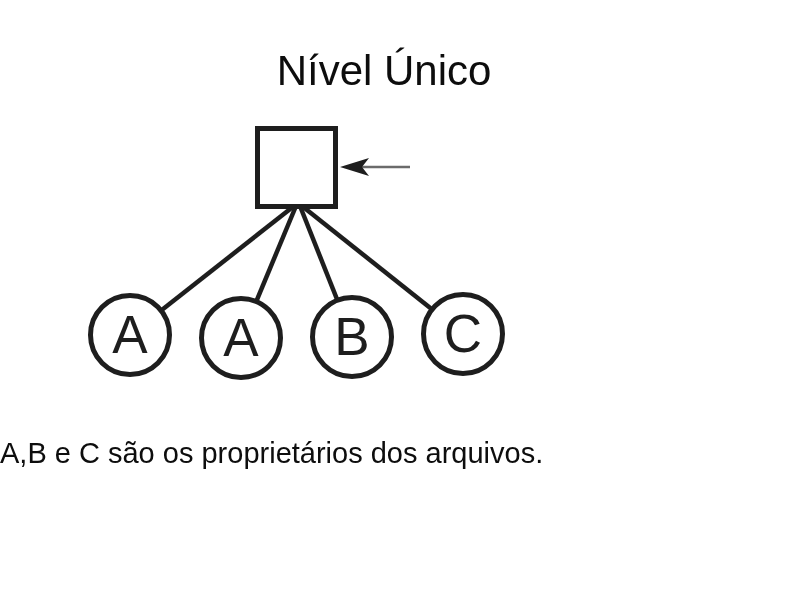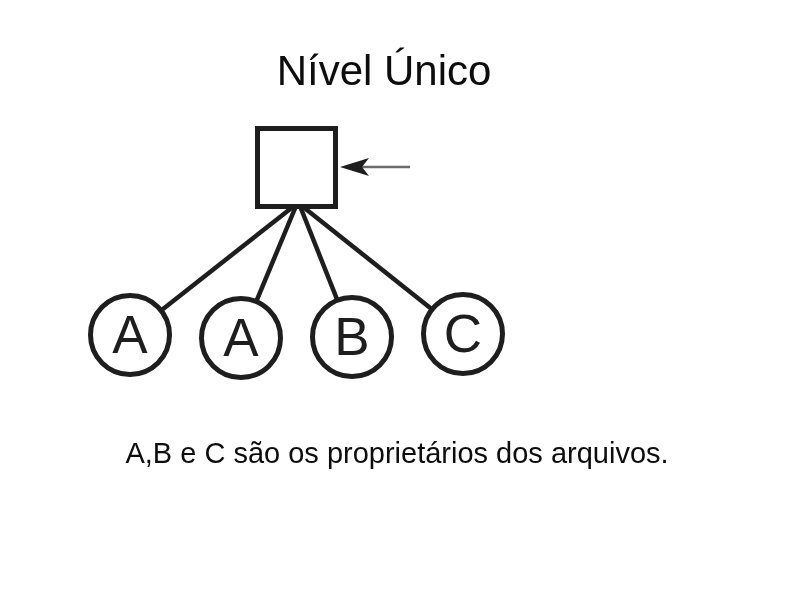--- a/index.html
+++ b/index.html
@@ -70,21 +70,20 @@
   }
   .circle-1 { left: 88px;  top: 293px; }
   .circle-2 { left: 199px; top: 296px; }
   .circle-3 { left: 310px; top: 295px; }
   .circle-4 { left: 421px; top: 292px; }
   .caption {
     position: absolute;
     top: 436px;
     left: 0;
     width: 794px;
-    text-align: center;
     font-size: 29px;
     line-height: 1.2;
     color: #0d0d0d;
     white-space: nowrap;
   }
 </style>
 </head>
 <body>
 
 <div class="slide">

